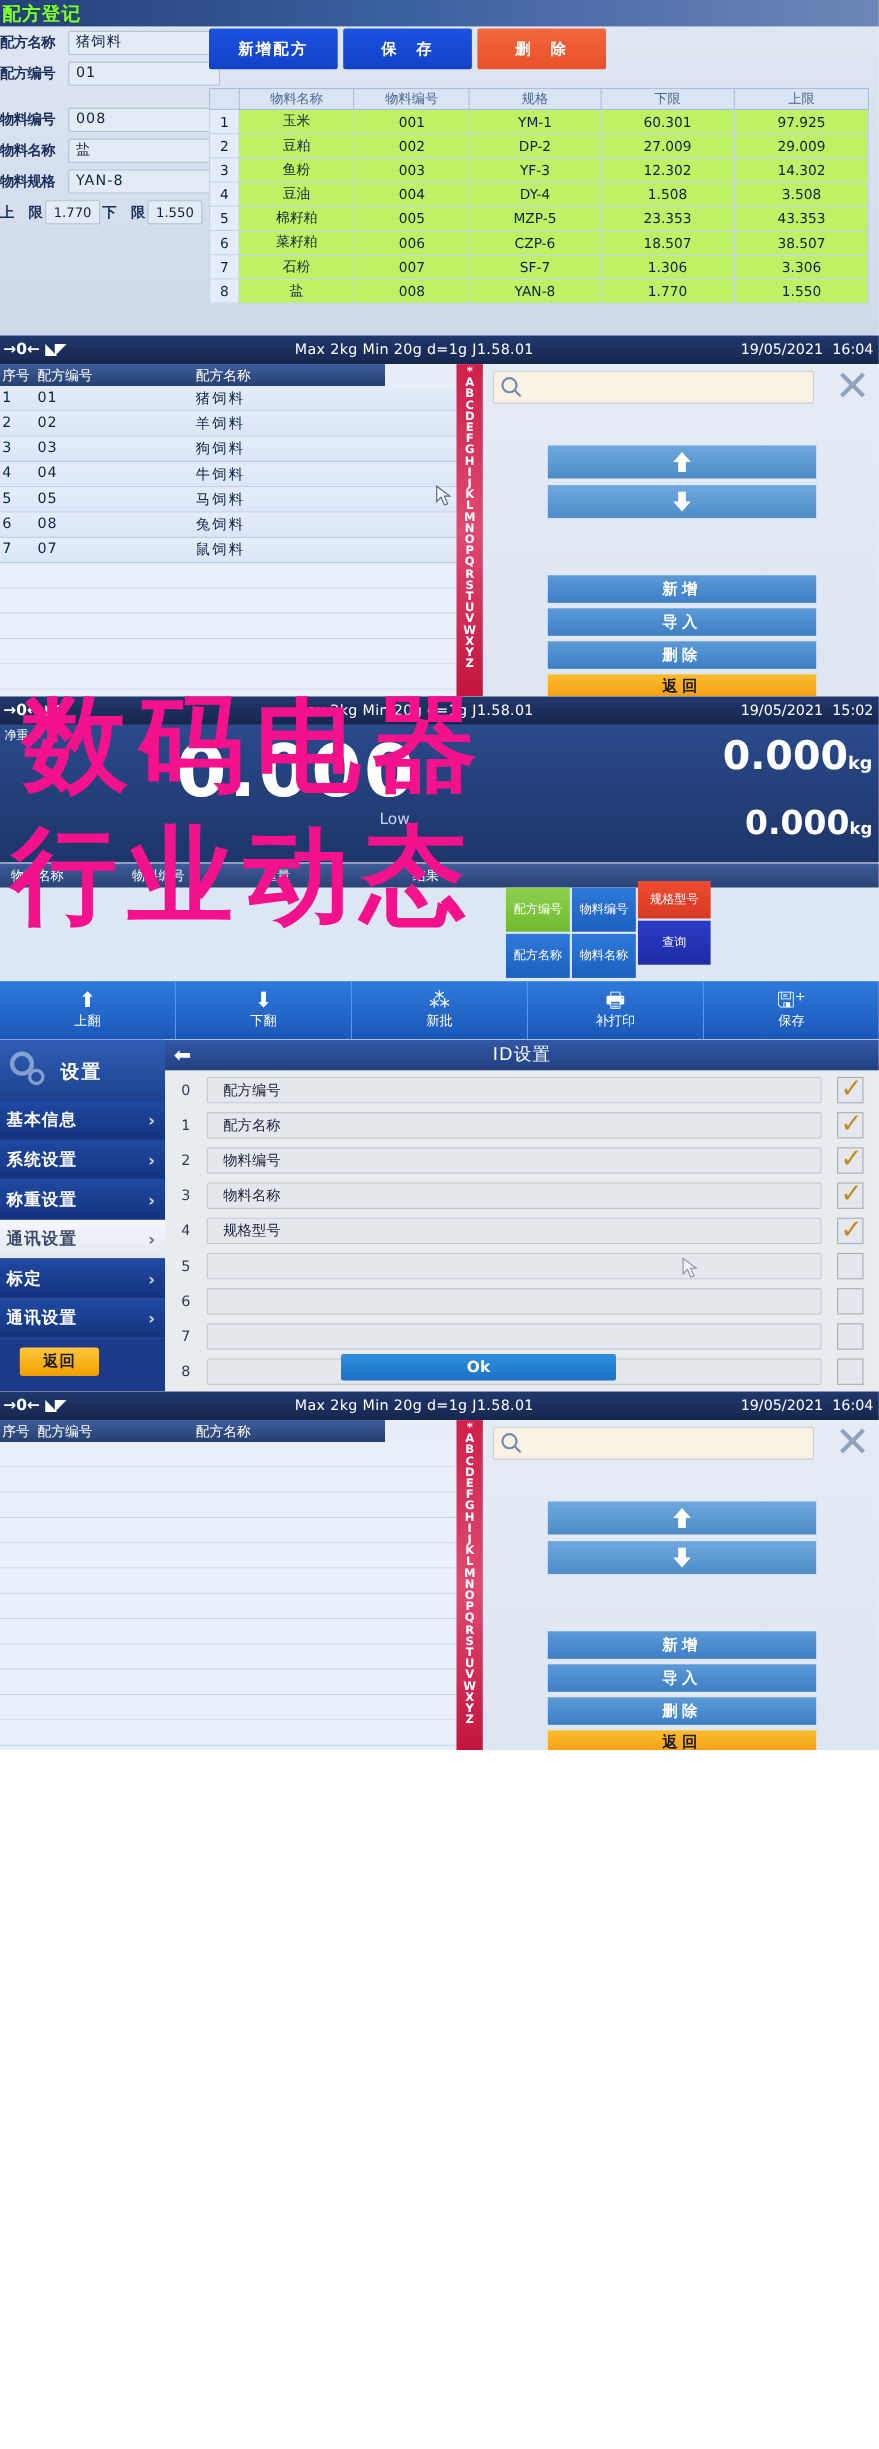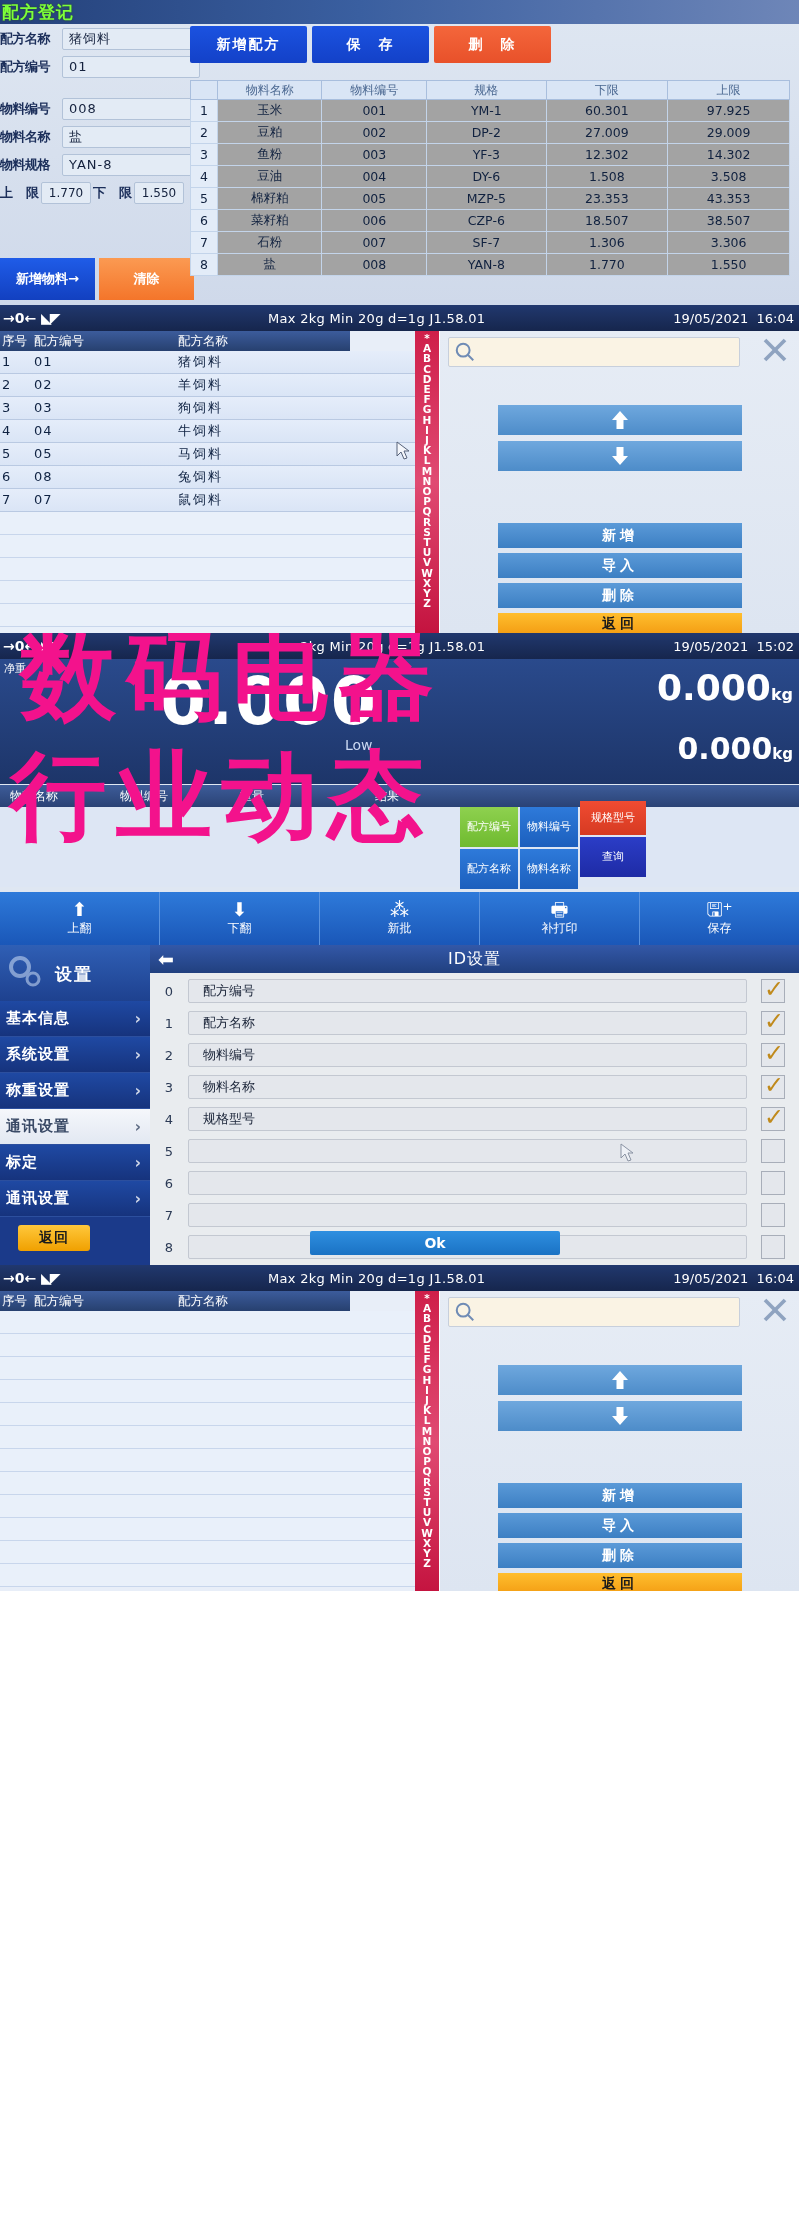--- a/index.html
+++ b/index.html
@@ -55,21 +55,21 @@
   .bb-orange { background: linear-gradient(180deg,#fb9a52 0%, #f4752a 100%); }
 
   .p1-table { position: absolute; left: 190px; top: 80px; width: 600px; background: #e9f0fa; }
   .p1-table table { border-collapse: collapse; width: 600px; }
   .p1-table th {
     background: #d9e5f5; border: 1px solid #a8bedd; color: #4a6790;
     font-size: 12px; font-weight: normal; height: 19px; padding: 0 2px;
   }
   .p1-table td {
     border: 1px solid #c3d4ea; color: #10213f; font-size: 12.5px;
-    height: 22px; text-align: center; background: #a3a3a3; padding: 0 2px;
+    height: 22px; text-align: center; background: #bef264; padding: 0 2px;
   }
   .p1-table td.idx { width: 22px; background: #e3ecf8; }
   .colw-name { width: 86px; } .colw-code { width: 86px; } .colw-spec { width: 98px; }
   .colw-lo { width: 100px; } .colw-hi { width: 100px; }
 
   
   .statusbar {
     position: relative; width: 799px; height: 26px;
     background: linear-gradient(180deg,#21386e 0%, #16264d 100%);
     color: #ffffff; font-size: 13.5px; display: flex; align-items: center;
@@ -278,24 +278,20 @@
       <div class="p1-mm-in">1.550</div>
     </div>
   </div>
 
   <div class="p1-btnrow">
     <div class="p1-btn btn-blue">新增配方</div>
     <div class="p1-btn btn-blue">保　存</div>
     <div class="p1-btn btn-orange">删　除</div>
   </div>
 
-  <div class="p1-bottombtns">
-    <div class="p1-bbtn bb-blue">新增物料→</div>
-    <div class="p1-bbtn bb-orange">清除</div>
-  </div>
 
   <div class="p1-table">
     <table>
       <thead>
         <tr>
           <th style="width:22px"></th>
           <th class="colw-name">物料名称</th>
           <th class="colw-code">物料编号</th>
           <th class="colw-spec">规格</th>
           <th class="colw-lo">下限</th>
@@ -324,21 +320,21 @@
             <td class="colw-name">鱼粉</td>
             <td class="colw-code">003</td>
             <td class="colw-spec">YF-3</td>
             <td class="colw-lo">12.302</td>
             <td class="colw-hi">14.302</td>
           </tr>
           <tr>
             <td class="idx">4</td>
             <td class="colw-name">豆油</td>
             <td class="colw-code">004</td>
-            <td class="colw-spec">DY-6</td>
+            <td class="colw-spec">DY-4</td>
             <td class="colw-lo">1.508</td>
             <td class="colw-hi">3.508</td>
           </tr>
           <tr>
             <td class="idx">5</td>
             <td class="colw-name">棉籽粕</td>
             <td class="colw-code">005</td>
             <td class="colw-spec">MZP-5</td>
             <td class="colw-lo">23.353</td>
             <td class="colw-hi">43.353</td>

